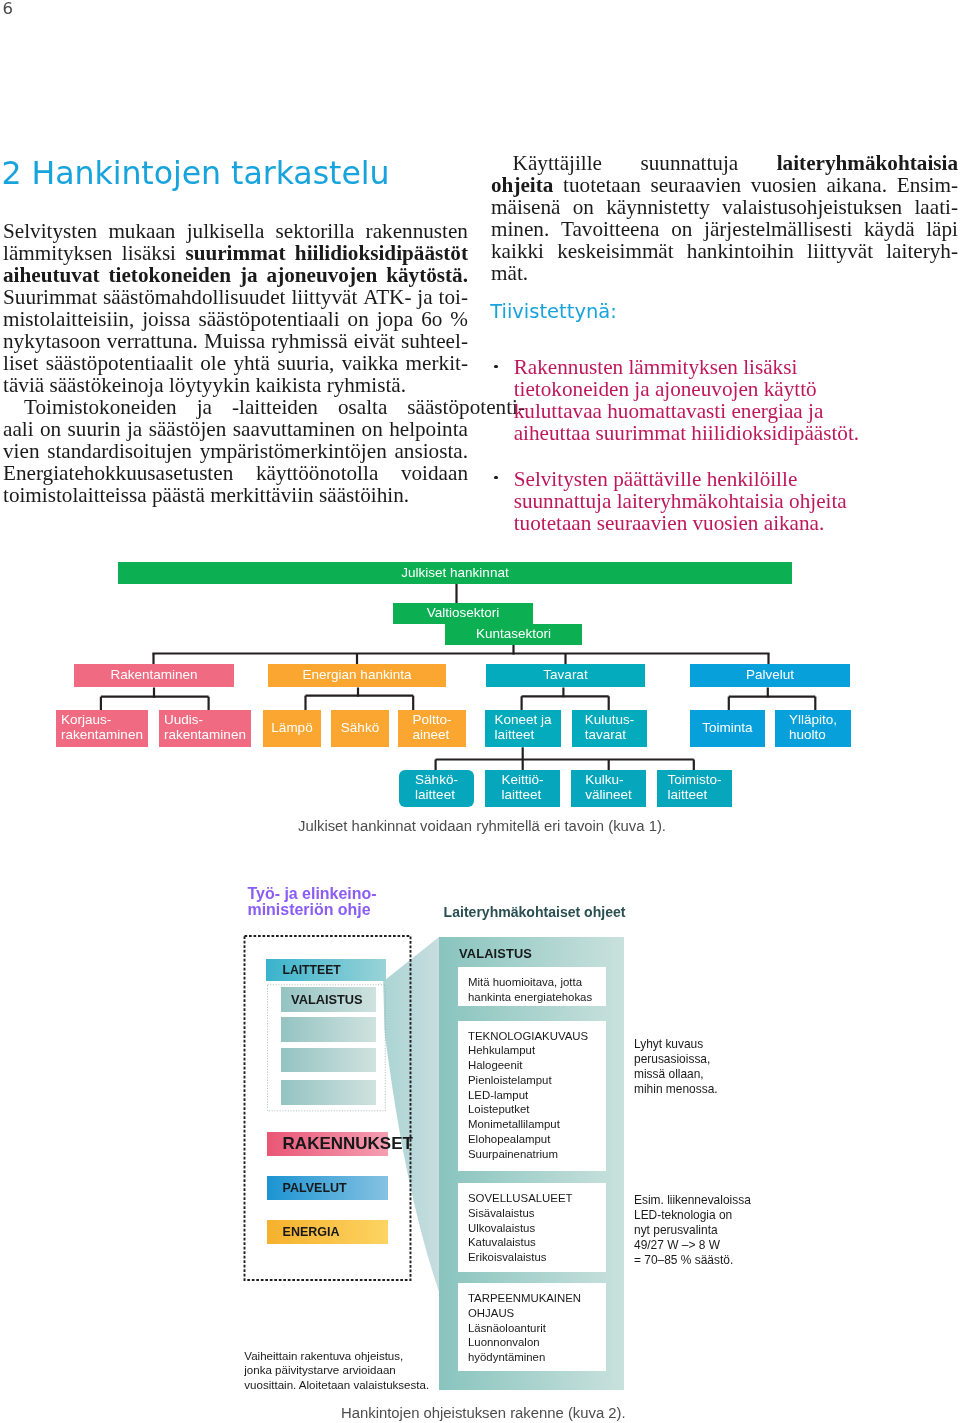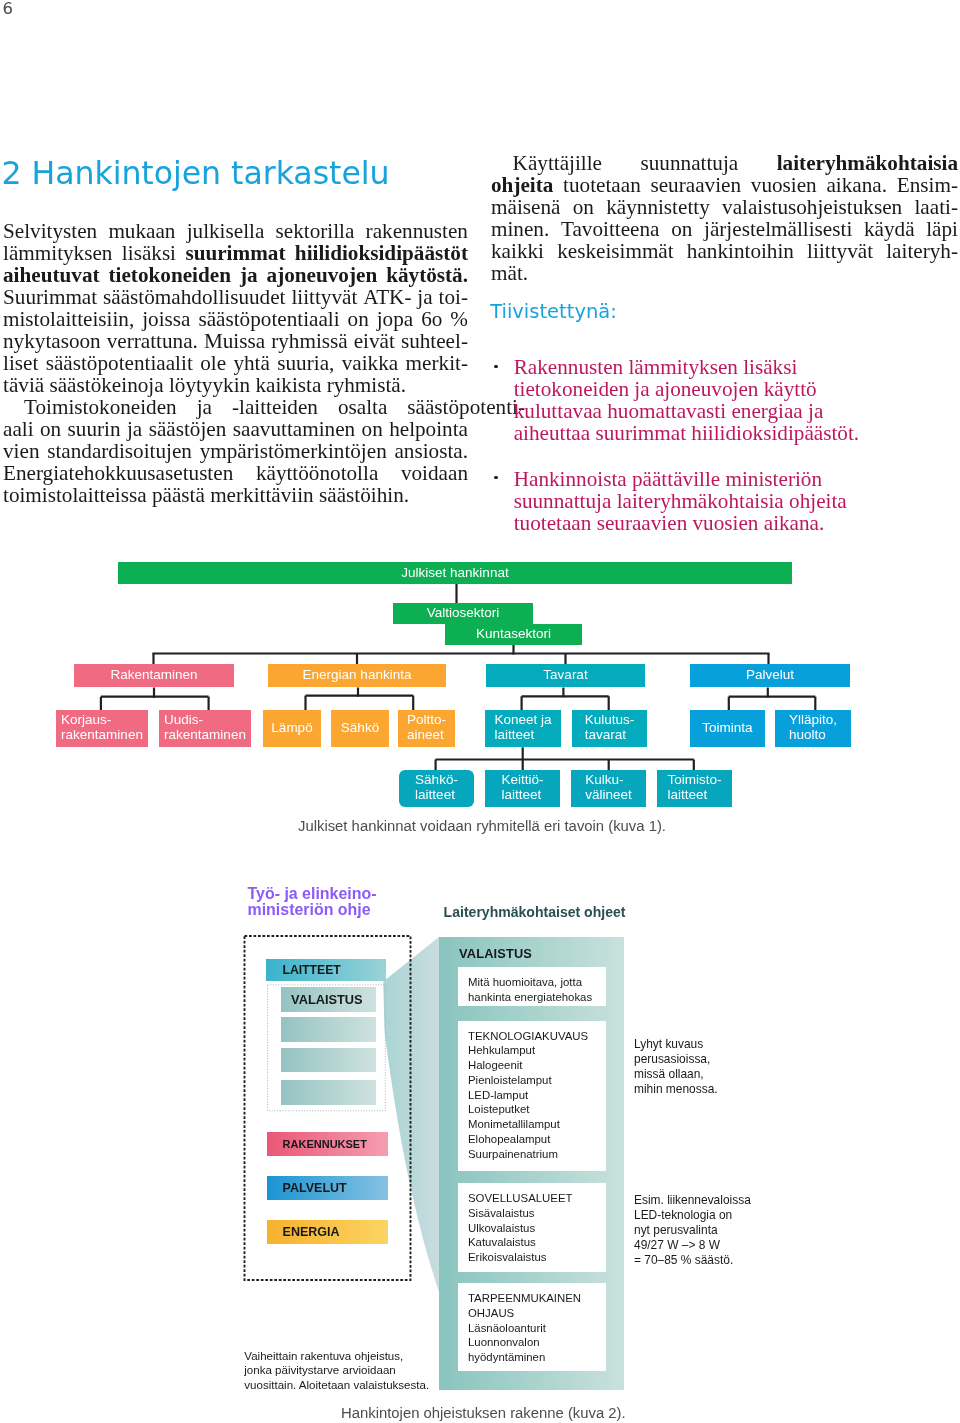--- a/index.html
+++ b/index.html
@@ -176,21 +176,21 @@
     </div>
   <div class="tiivis">Tiivistettynä:</div>
   <div class="bullets" id="bullets">
       <div class="bli">
         <div class="ln">Rakennusten lämmityksen lisäksi</div>
         <div class="ln">tietokoneiden ja ajoneuvojen käyttö</div>
         <div class="ln">kuluttavaa huomattavasti energiaa ja</div>
         <div class="ln">aiheuttaa suurimmat hiilidioksidipäästöt.</div>
       </div>
       <div class="bli">
-        <div class="ln">Hankinnoista päättäville ministeriön</div>
+        <div class="ln">Selvitysten päättäville henkilöille</div>
         <div class="ln">suunnattuja laiteryhmäkohtaisia ohjeita</div>
         <div class="ln">tuotetaan seuraavien vuosien aikana.</div>
       </div>
     </div>
 
   <div>
     <svg id="f1lines" width="960" height="1423" style="position:absolute;left:0;top:0;">
         <line x1="456.5" y1="584" x2="456.5" y2="604" stroke="#231f20" stroke-width="2.2"></line>
         <line x1="513.5" y1="645" x2="513.5" y2="654.6" stroke="#231f20" stroke-width="2.2"></line>
         <line x1="152.4" y1="653.5" x2="769.5" y2="653.5" stroke="#231f20" stroke-width="2.2"></line>
@@ -253,21 +253,21 @@
             <div>Uudis-</div>
             <div>rakentaminen</div>
           </span>
         </div>
         <div class="nbox l" style="left: 263px; top: 710px; width: 58px; height: 37px; background: rgb(250, 166, 48); padding-top: 11.05px;">
           <div>Lämpö</div>
         </div>
         <div class="nbox l" style="left: 331px; top: 710px; width: 58px; height: 37px; background: rgb(250, 166, 48); padding-top: 11.05px;">
           <div>Sähkö</div>
         </div>
-        <div class="nbox l" style="left: 398px; top: 710px; width: 57px; height: 37px; background: rgb(250, 166, 48);">
+        <div class="nbox l" style="left: 398px; top: 710px; width: 68px; height: 37px; background: rgb(250, 166, 48);">
           <span>
             <div>Poltto-</div>
             <div>aineet</div>
           </span>
         </div>
         <div class="nbox l" style="left: 485px; top: 710px; width: 76px; height: 37px; background: rgb(4, 171, 189);">
           <span>
             <div>Koneet ja</div>
             <div>laitteet</div>
           </span>
@@ -336,21 +336,21 @@
   <div class="f2title" style="left: 247.5px; top: 886px;">
         <div>Työ- ja elinkeino-</div>
         <div>ministeriön ohje</div>
       </div>
       <div class="f2title2" style="left: 443.6px; top: 905px;">Laiteryhmäkohtaiset ohjeet</div>
       <div class="lbl" style="left: 265.9px; top: 959.2px; width: 120.5px; height: 22.1px; background: linear-gradient(90deg, rgb(57, 179, 204), rgb(154, 211, 215)); padding-left: 16.6px; font-size: 12.2px;">LAITTEET</div>
       <div class="lbl" style="left: 280.7px; top: 987.1px; width: 94.9px; height: 24.7px; background: linear-gradient(90deg, rgb(148, 195, 194), rgb(207, 226, 223)); padding-left: 10.4px; font-size: 12.8px;">VALAISTUS</div>
       <div class="lbl" style="left: 280.7px; top: 1017.3px; width: 94.9px; height: 24.3px; background: linear-gradient(90deg, rgb(148, 195, 194), rgb(207, 226, 223)); padding-left: 0px;"></div>
       <div class="lbl" style="left: 280.7px; top: 1048.1px; width: 94.9px; height: 24.4px; background: linear-gradient(90deg, rgb(148, 195, 194), rgb(207, 226, 223)); padding-left: 0px;"></div>
       <div class="lbl" style="left: 280.7px; top: 1080.4px; width: 94.9px; height: 24.2px; background: linear-gradient(90deg, rgb(148, 195, 194), rgb(207, 226, 223)); padding-left: 0px;"></div>
-      <div class="lbl" style="left: 266.6px; top: 1131.6px; width: 121.7px; height: 24.4px; background: linear-gradient(90deg, rgb(234, 86, 118), rgb(245, 158, 178)); padding-left: 16px; font-size: 11px;">RAKENNUKSET</div>
+      <div class="lbl" style="left: 266.6px; top: 1131.6px; width: 121.7px; height: 24.4px; background: linear-gradient(90deg, rgb(234, 86, 118), rgb(245, 158, 178)); padding-left: 16px; font-size: 17px;">RAKENNUKSET</div>
       <div class="lbl" style="left: 266.6px; top: 1176px; width: 121.7px; height: 24.4px; background: linear-gradient(90deg, rgb(27, 148, 210), rgb(134, 194, 226)); padding-left: 16px; font-size: 12.5px;">PALVELUT</div>
       <div class="lbl" style="left: 266.6px; top: 1219.6px; width: 121.7px; height: 24.4px; background: linear-gradient(90deg, rgb(246, 177, 44), rgb(252, 212, 98)); padding-left: 16px; font-size: 12.5px;">ENERGIA</div>
       <div class="f2paneltitle" style="left: 459.1px; top: 948.4px;">VALAISTUS</div>
       <div class="wbox" style="left: 458px; top: 967.1px; width: 147.8px; height: 38.5px;">
         <div>Mitä huomioitava, jotta</div>
         <div>hankinta energiatehokas</div>
       </div>
       <div class="wbox" style="left: 458px; top: 1020.5px; width: 147.8px; height: 150.9px;">
         <div>TEKNOLOGIAKUVAUS</div>
         <div>Hehkulamput</div>

